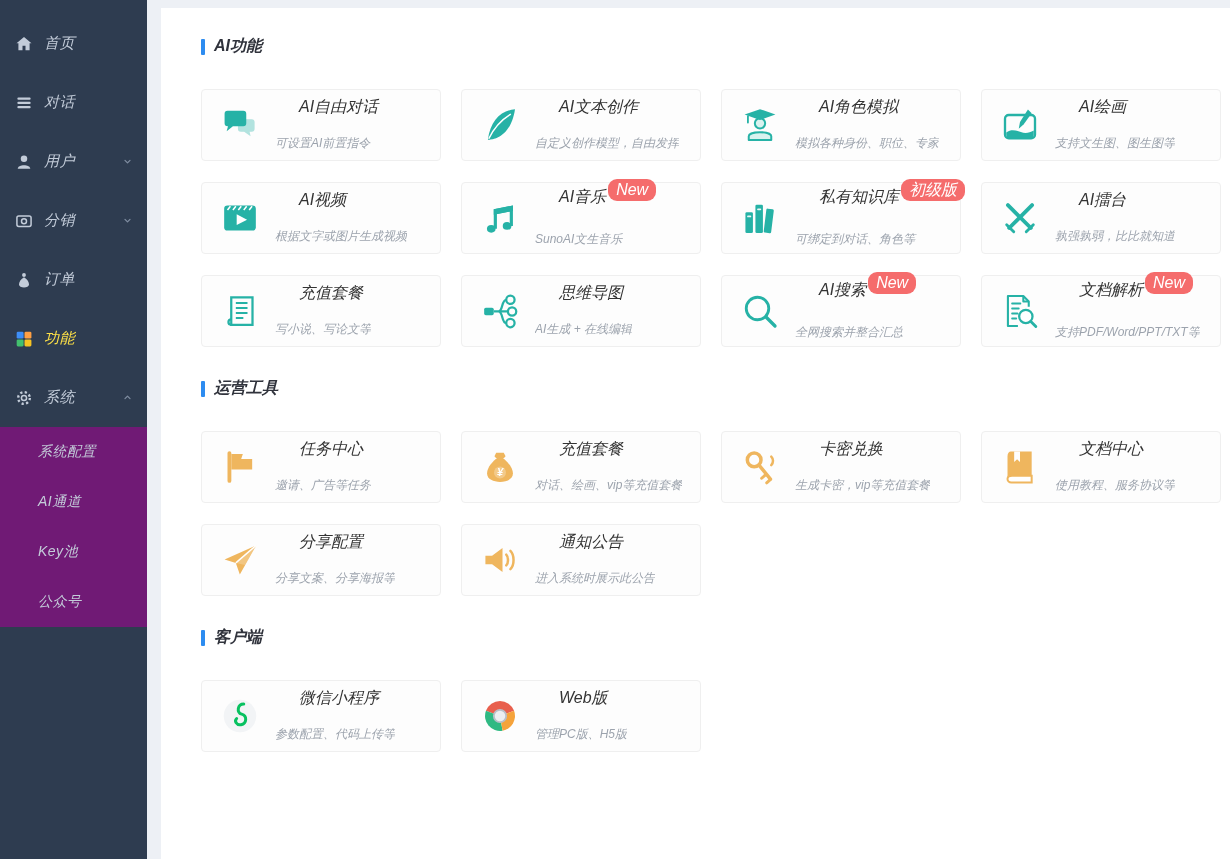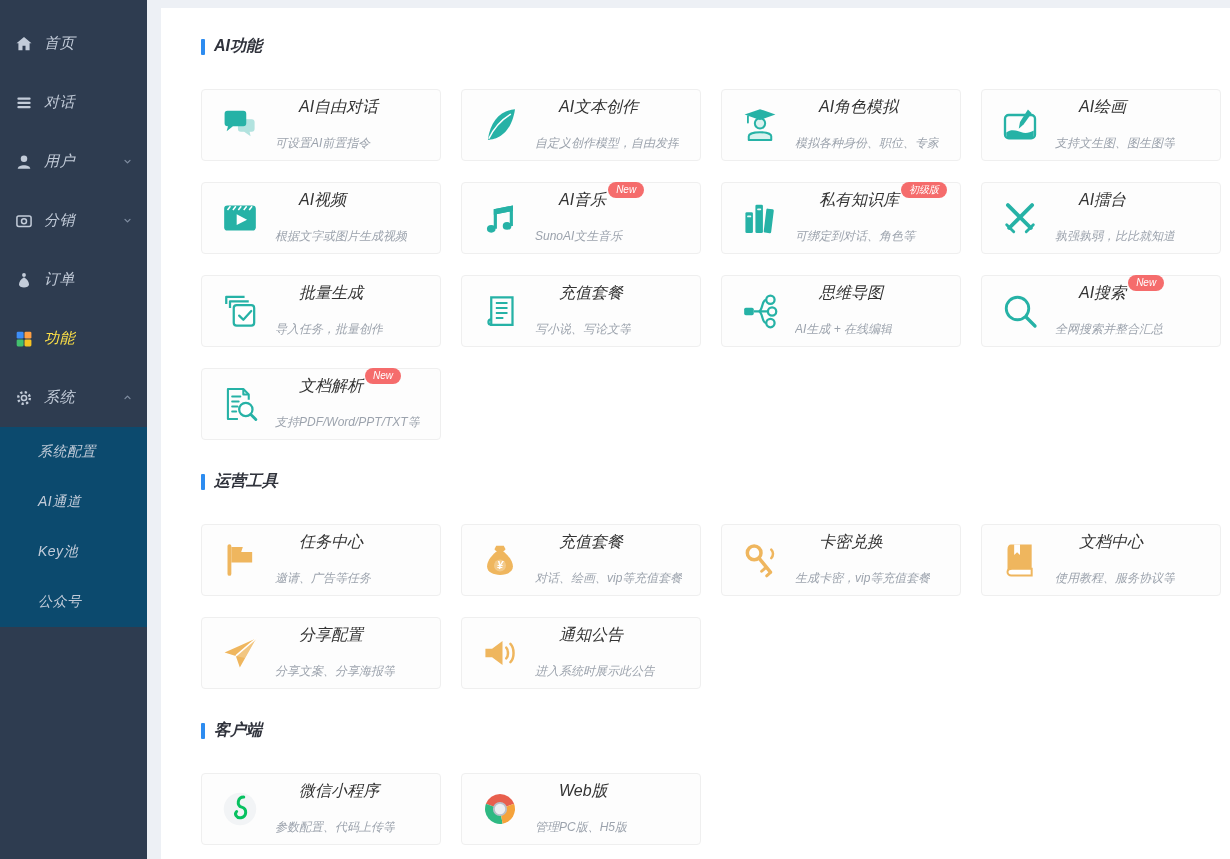--- a/index.html
+++ b/index.html
@@ -8,42 +8,42 @@
 
   
   .sidebar{width:147px;flex:none;background:#2e3c50;padding-top:14px;box-sizing:border-box;overflow:hidden;}
   .nav-item{height:59px;display:flex;align-items:center;padding:0 12px 0 14px;color:#c3ccd9;font-size:15px;cursor:pointer;letter-spacing:.5px;}
   .nav-item.active{color:#fde047;}
   .nav-item .icon{width:20px;height:20px;margin-right:10px;flex:none;}
   .nav-item .icon svg{width:100%;height:100%;display:block;}
   .nav-item .label{flex:1;white-space:nowrap;}
   .nav-item .chev{width:15px;height:15px;color:#7f8da1;flex:none;}
   .nav-item .chev svg{width:100%;height:100%;display:block;}
-  .submenu{background:#0c4a6e;}
+  .submenu{background:#701a75;}
   .sub-item{height:50px;display:flex;align-items:center;padding-left:38px;color:#c3ccd9;font-size:14px;cursor:pointer;letter-spacing:.5px;}
 
   
   .main{flex:1;padding:8px 0 0 14px;box-sizing:border-box;height:859px;}
   .panel{background:#ffffff;height:100%;box-sizing:border-box;padding:28px 0 0 40px;overflow:hidden;}
   .section{margin-bottom:31px;}
   .section-header{display:flex;align-items:center;margin-bottom:32px;}
   .section-bar{width:4px;height:16px;background:#2d8cf0;border-radius:1px;margin-right:9px;flex:none;}
   .section-title{font-size:16px;font-weight:bold;color:#30333c;margin:0;}
   .grid{display:grid;grid-template-columns:repeat(4,240px);gap:21px 20px;}
 
   .card{height:72px;box-sizing:border-box;border:1px solid #efefef;background:#fdfdfd;border-radius:4px;display:flex;align-items:center;padding:0 10px 0 18px;cursor:pointer;overflow:visible;}
   .card-icon{width:40px;height:40px;flex:none;}
   .card-icon svg{width:100%;height:100%;display:block;}
   .card-icon.teal{color:#26b2a6;}
   .card-icon.amber{color:#efb65e;}
   .card-icon.brand{color:#07c160;}
   .card-text{margin-left:15px;min-width:0;}
   .card-title-row{display:flex;align-items:flex-start;line-height:1;}
   .card-title{font-size:16px;color:#333;font-weight:500;white-space:nowrap;margin-left:24px;}
-  .badge{margin-left:2px;transform:translateY(-10px);background:#f56c6c;color:#fff;font-size:10px;line-height:1;padding:3px 8px;border-radius:9px;white-space:nowrap;flex:none;}
+  .badge{margin-left:2px;transform:translateY(-10px);background:#f56c6c;color:#fff;font-size:16px;line-height:1;padding:3px 8px;border-radius:9px;white-space:nowrap;flex:none;}
   .card-sub{font-size:12px;color:#9ca3ad;margin-top:20px;white-space:nowrap;overflow:hidden;}
 </style>
 </head>
 <body>
 
 <div class="app">
   <aside class="sidebar">
     <nav id="nav">
         <div class="nav-item">
           <span class="icon">
@@ -291,38 +291,20 @@
                 <div class="card-text">
                   <div class="card-title-row">
                     <span class="card-title">AI擂台</span>
                   </div>
                   <div class="card-sub">孰强孰弱，比比就知道</div>
                 </div>
               </div>
               <div class="card">
                 <span class="card-icon teal">
                   <svg viewBox="0 0 48 48">
-                    <g fill="none" stroke="currentColor" stroke-width="2.7" stroke-linejoin="round">
-                      <path d="M7.5 15.5V7h22"></path>
-                      <path d="M12 20.5v-8h22.5"></path>
-                      <rect x="16.5" y="17" width="24.5" height="24.5" rx="3.5" fill="#fff"></rect>
-                      <path d="M23 29.5l5 5 9.5-10.5" stroke-linecap="round"></path>
-                    </g>
-                  </svg>
-                </span>
-                <div class="card-text">
-                  <div class="card-title-row">
-                    <span class="card-title">批量生成</span>
-                  </div>
-                  <div class="card-sub">导入任务，批量创作</div>
-                </div>
-              </div>
-              <div class="card">
-                <span class="card-icon teal">
-                  <svg viewBox="0 0 48 48">
                     <g fill="none" stroke="currentColor" stroke-width="2.7">
                       <path d="M13.5 40.5V7.5H39v33z"></path>
                       <path d="M13.5 40.5c-4.5 0-4.5-6.5 0-6.5"></path>
                       <path d="M19 14.5h14M19 20.5h14M19 26.5h14M19 32.5h9" stroke-width="2.4"></path>
                     </g>
                   </svg>
                 </span>
                 <div class="card-text">
                   <div class="card-title-row">
                     <span class="card-title">充值套餐</span>

